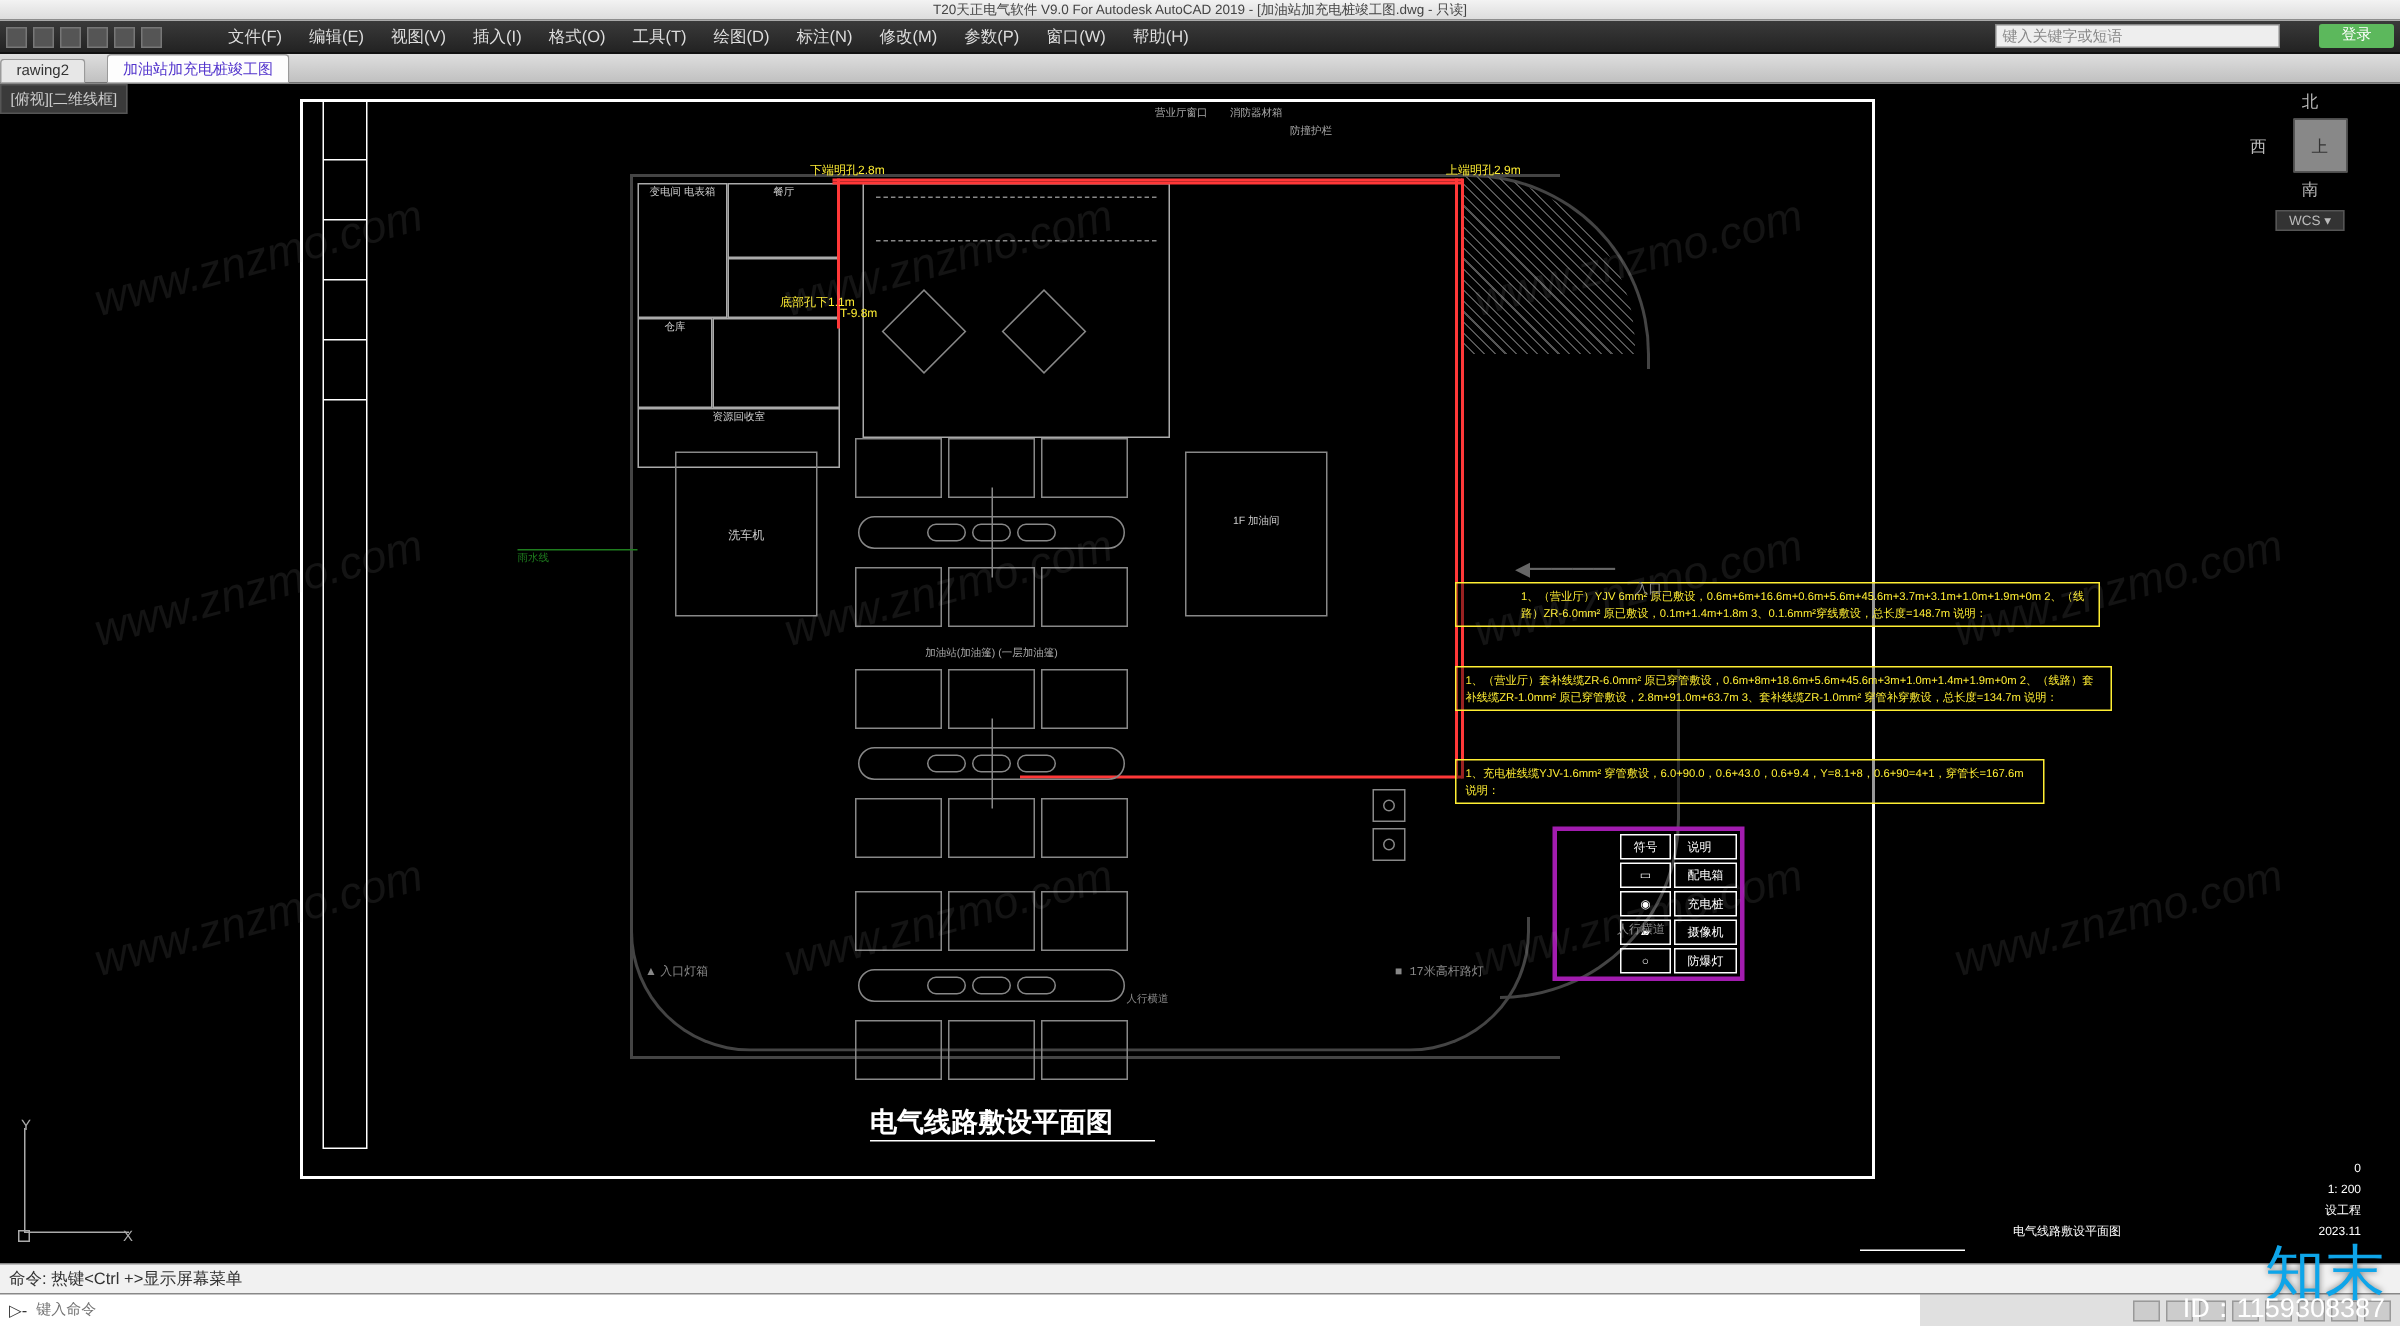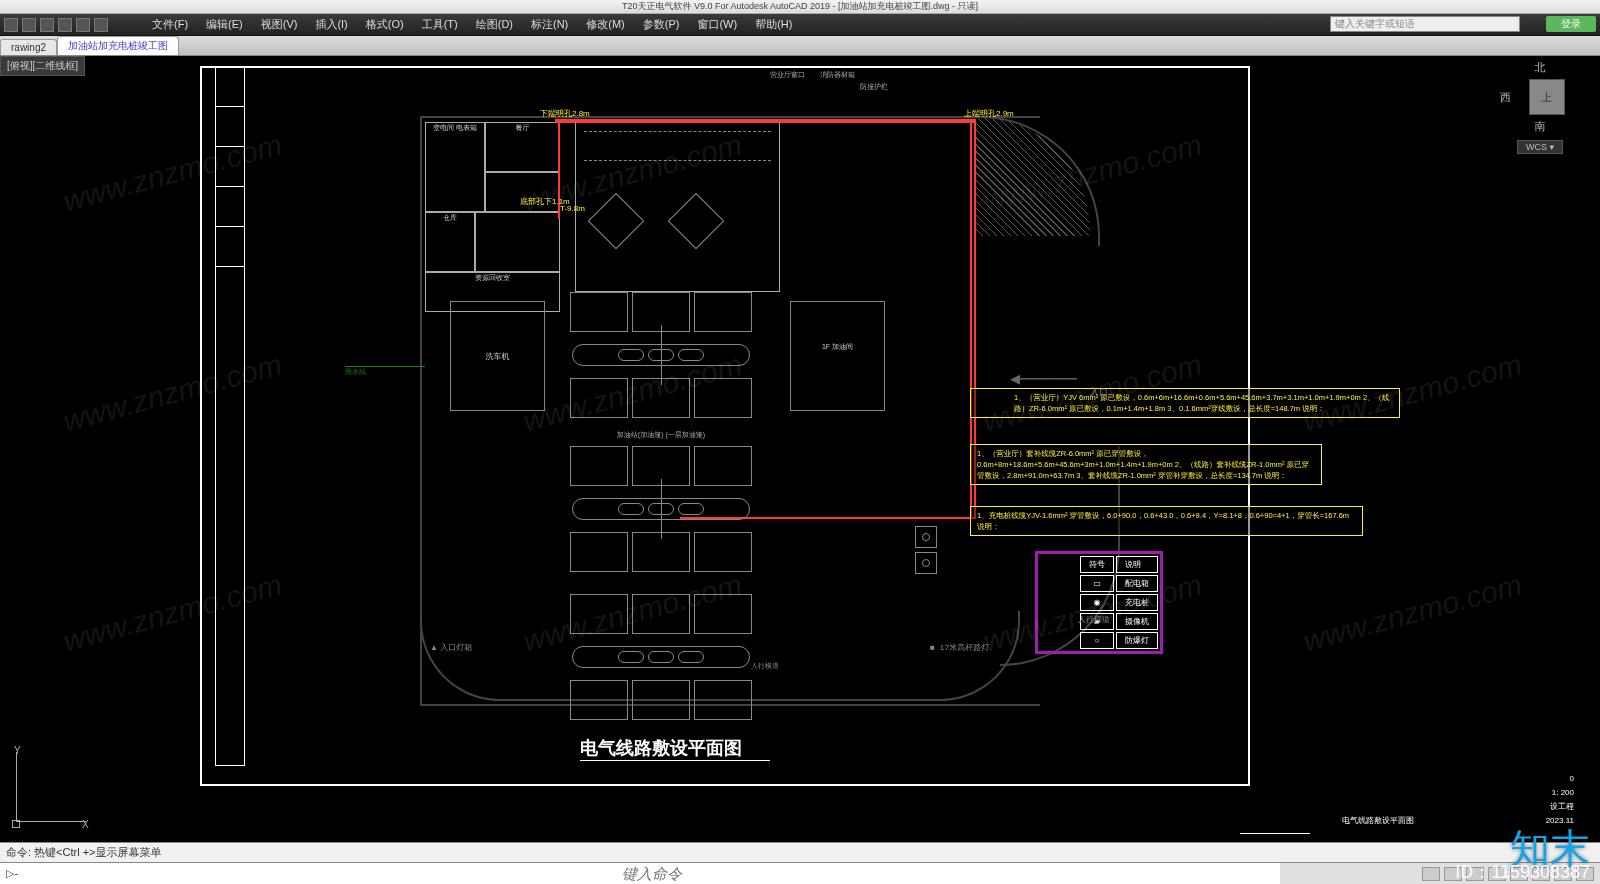--- a/index.html
+++ b/index.html
@@ -11,21 +11,21 @@
 
   
   .quickbar { position:absolute; top:14px; left:0; right:0; height:22px; background:linear-gradient(#3a3a3a,#222); display:flex; align-items:center; padding:0 4px; gap:4px; border-bottom:1px solid #111; }
   .qtool { width:14px; height:14px; background:#555; border:1px solid #777; }
   .menu-strip { display:flex; gap:18px; margin-left:40px; font-size:11px; color:#ddd; }
   .menu-item { cursor:default; }
   .search-box { position:absolute; right:80px; top:2px; width:190px; height:16px; background:#eee; border:1px solid #888; font-size:10px; color:#888; padding:0 4px; }
   .login-btn { position:absolute; right:4px; top:2px; width:50px; height:16px; background:#5cb85c; color:#fff; font-size:10px; text-align:center; line-height:16px; border-radius:2px; }
 
   
-  .doctabs { position:absolute; top:36px; left:0; right:0; height:20px; background:linear-gradient(#dedede,#c0c0c0); display:flex; align-items:flex-end; font-size:10px; gap:0; border-bottom:1px solid #888; }
+  .doctabs { position:absolute; top:36px; left:0; right:0; height:20px; background:linear-gradient(#dedede,#c0c0c0); display:flex; align-items:flex-end; font-size:10px; gap:14px; border-bottom:1px solid #888; }
   .doctab { padding:2px 10px; background:#e7e7e7; border:1px solid #9a9a9a; border-bottom:none; color:#333; border-radius:3px 3px 0 0; }
   .doctab.active { background:#fdfdfd; color:#5133cc; }
 
   
   .vplabel { position:absolute; top:56px; left:0; background:#3a3a3a; color:#ccc; font-size:10px; padding:2px 6px; border:1px solid #555; z-index:5; }
 
   
   .canvas { position:absolute; top:56px; left:0; right:0; bottom:42px; background:#000; overflow:hidden; }
   .sheet-border { position:absolute; top:10px; left:200px; width:1050px; height:720px; border:2px solid #fff; }
   .inner-bars { position:absolute; top:10px; left:215px; width:30px; height:700px; border:1px solid #fff; }
@@ -79,21 +79,21 @@
   .yellow-dim1 { position:absolute; top:52px; left:540px; color:#ffee33; font-size:8px; }
   .yellow-dim2 { position:absolute; top:52px; left:964px; color:#ffee33; font-size:8px; }
   .yellow-dim3 { position:absolute; top:112px; left:520px; color:#ffee33; font-size:8px;margin-top:28px; }
   .yellow-dim4 { position:absolute; top:148px; left:560px; color:#ffee33; font-size:8px; }
 
   .callout { position:absolute; top:14px; left:800px; font-size:7px; color:#aaa; }
 
   
   .note { position:absolute; border:1px solid #ffee33; padding:3px 6px; font-size:7.5px; color:#ffee33; line-height:11px; background:rgba(0,0,0,0.4); }
   .note1 { top:332px; left:970px; width:430px;padding-left:43px; }
-  .note2 { top:388px; left:970px; width:352px; }
+  .note2 { top:388px; left:970px; width:438px; }
   .note3 { top:450px; left:970px; width:393px; }
   .note4 { top:458px; left:680px; width:260px; }
 
   
   .chargers { position:absolute; top:470px; left:915px; }
   .chg { width:22px; height:22px; border:1px solid #888; margin-bottom:4px; display:flex; align-items:center; justify-content:center; font-size:7px; }
   .chg span{ display:block; width:8px; height:8px; border:1px solid #888; border-radius:50%;}
 
   .legend { position:absolute; top:495px; left:1035px; border:3px solid #a21caf; font-size:8px;padding-left:40px; }
   .legend tr td { border:1px solid #fff; padding:2px 8px; color:#fff; }
@@ -122,21 +122,21 @@
   .ucs .yaxis { position:absolute; bottom:6px; left:4px; border-left:1px solid #aaa; height:70px; }
   .ucs .xaxis { position:absolute; bottom:6px; left:4px; border-top:1px solid #aaa; width:70px; }
   .ucs .ylbl { position:absolute; bottom:72px; left:2px; }
   .ucs .xlbl { position:absolute; bottom:-2px; left:70px; }
   .ucs .o { position:absolute; bottom:0px; left:0px; width:8px; height:8px; border:1px solid #aaa;}
 
   
   .cmdhist { position:absolute; bottom:22px; left:0; right:0; height:20px; background:#f1f1f1; color:#333; font-size:11px; padding:2px 6px; border-top:1px solid #888; }
   .cmdline { position:absolute; bottom:0; left:0; right:320px; height:22px; background:#fff; display:flex; align-items:center; font-size:11px; color:#333; border-top:1px solid #888; }
   .cmdline .prompt { padding:0 6px; }
-  .cmdline input { flex:1; border:none; outline:none; font-size:15px; font-style:italic; color:#777;text-align:center; }
+  .cmdline input { flex:1; border:none; outline:none; font-size:10px; color:#777; }
   .statusbar { position:absolute; bottom:0; right:0; width:320px; height:22px; background:#e0e0e0; border-top:1px solid #888; display:flex; align-items:center; justify-content:flex-end; gap:4px; padding:0 6px; }
   .sbtn { width:18px; height:14px; background:#ccc; border:1px solid #999; }
 
   
   .wm { position:absolute; color:rgba(200,200,200,0.1); font-size:30px; transform:rotate(-15deg); font-style:italic; pointer-events:none;}
   .zhimo-logo { position:absolute; bottom:8px; right:10px; color:#0ea5e9; font-size:40px; font-weight:500; text-shadow:0 0 4px rgba(0,0,0,0.5); z-index:50;}
   .zhimo-id { position:absolute; bottom:0px; right:10px; color:#fff; font-size:18px; z-index:50; font-family:Arial;}
 </style>
 </head>
 <body>

